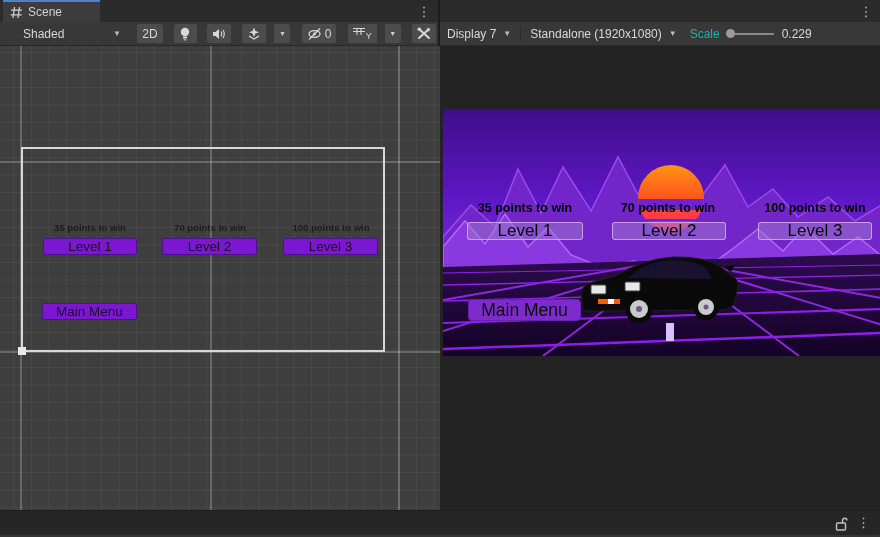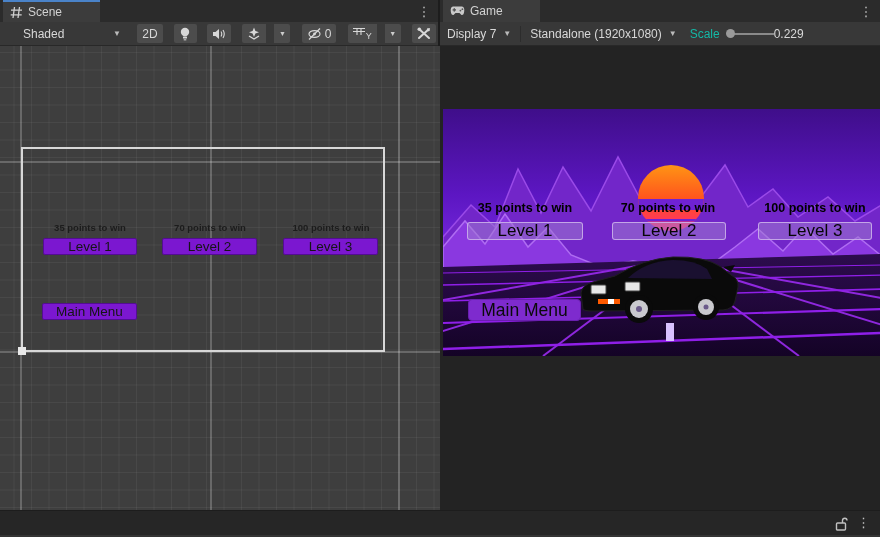--- a/index.html
+++ b/index.html
@@ -206,50 +206,40 @@
 
       <div class="s-btn" style="left:43px; top:192px; width:94px;">Level 1</div>
       <div class="s-btn" style="left:162px; top:192px; width:95px;">Level 2</div>
       <div class="s-btn" style="left:283px; top:192px; width:95px;">Level 3</div>
       <div class="s-btn" style="left:42px; top:257px; width:95px;">Main Menu</div>
     </div>
   </div>
 
   <div id="game-panel" class="panel">
     <div class="tabstrip">
-      <div class="tab">
-        <svg class="ic" width="15" height="10" viewBox="0 0 15 10">
-          <path d="M3,0.5 L12,0.5 Q14.8,0.8 14.2,5.5 Q13.7,9.5 11.5,9 L9.5,7 L5.5,7 L3.5,9 Q1.3,9.5 0.8,5.5 Q0.2,0.8 3,0.5 Z" fill="#c9c9c9"></path>
-          <rect x="2.6" y="3.2" width="3.4" height="1.4" fill="#555"></rect>
-          <rect x="3.6" y="2.2" width="1.4" height="3.4" fill="#555"></rect>
-          <circle cx="10.4" cy="4.6" r="0.9" fill="#555"></circle>
-          <circle cx="12.4" cy="3.2" r="0.9" fill="#555"></circle>
-        </svg>
-        <span>Game</span>
-      </div>
       <div class="tab-menu">⋮</div>
     </div>
 
     <div class="toolbar">
       <div class="flat-dd">
         <span>Display 7</span>
         <span class="caret">▼</span>
       </div>
       <div class="vsep"></div>
       <div class="flat-dd">
         <span>Standalone (1920x1080)</span>
         <span class="caret">▼</span>
       </div>
       <div style="width:8px;"></div>
       <span style="color:#14b8a6;">Scale</span>
       <div style="position:relative; width:46px; height:14px; margin-left:8px;">
         <div style="position:absolute; left:0; top:6px; width:100%; height:2px; background:#8a8a8a;"></div>
         <div style="position:absolute; left:-2px; top:2px; width:9px; height:9px; border-radius:50%; background:#9a9a9a;"></div>
       </div>
-      <span style="color:#d8d8d8;">0.229</span>
+      <span style="margin-left:8px; color:#d8d8d8;">0.229</span>
     </div>
 
     <div id="game-screen">
       <svg width="440" height="247" viewBox="0 0 440 247">
         <defs>
           <linearGradient id="sky" x1="0" y1="0" x2="0" y2="1">
             <stop offset="0" stop-color="#3f0e8a"></stop>
             <stop offset="0.5" stop-color="#5c16c2"></stop>
             <stop offset="1" stop-color="#7f30e8"></stop>
           </linearGradient>

